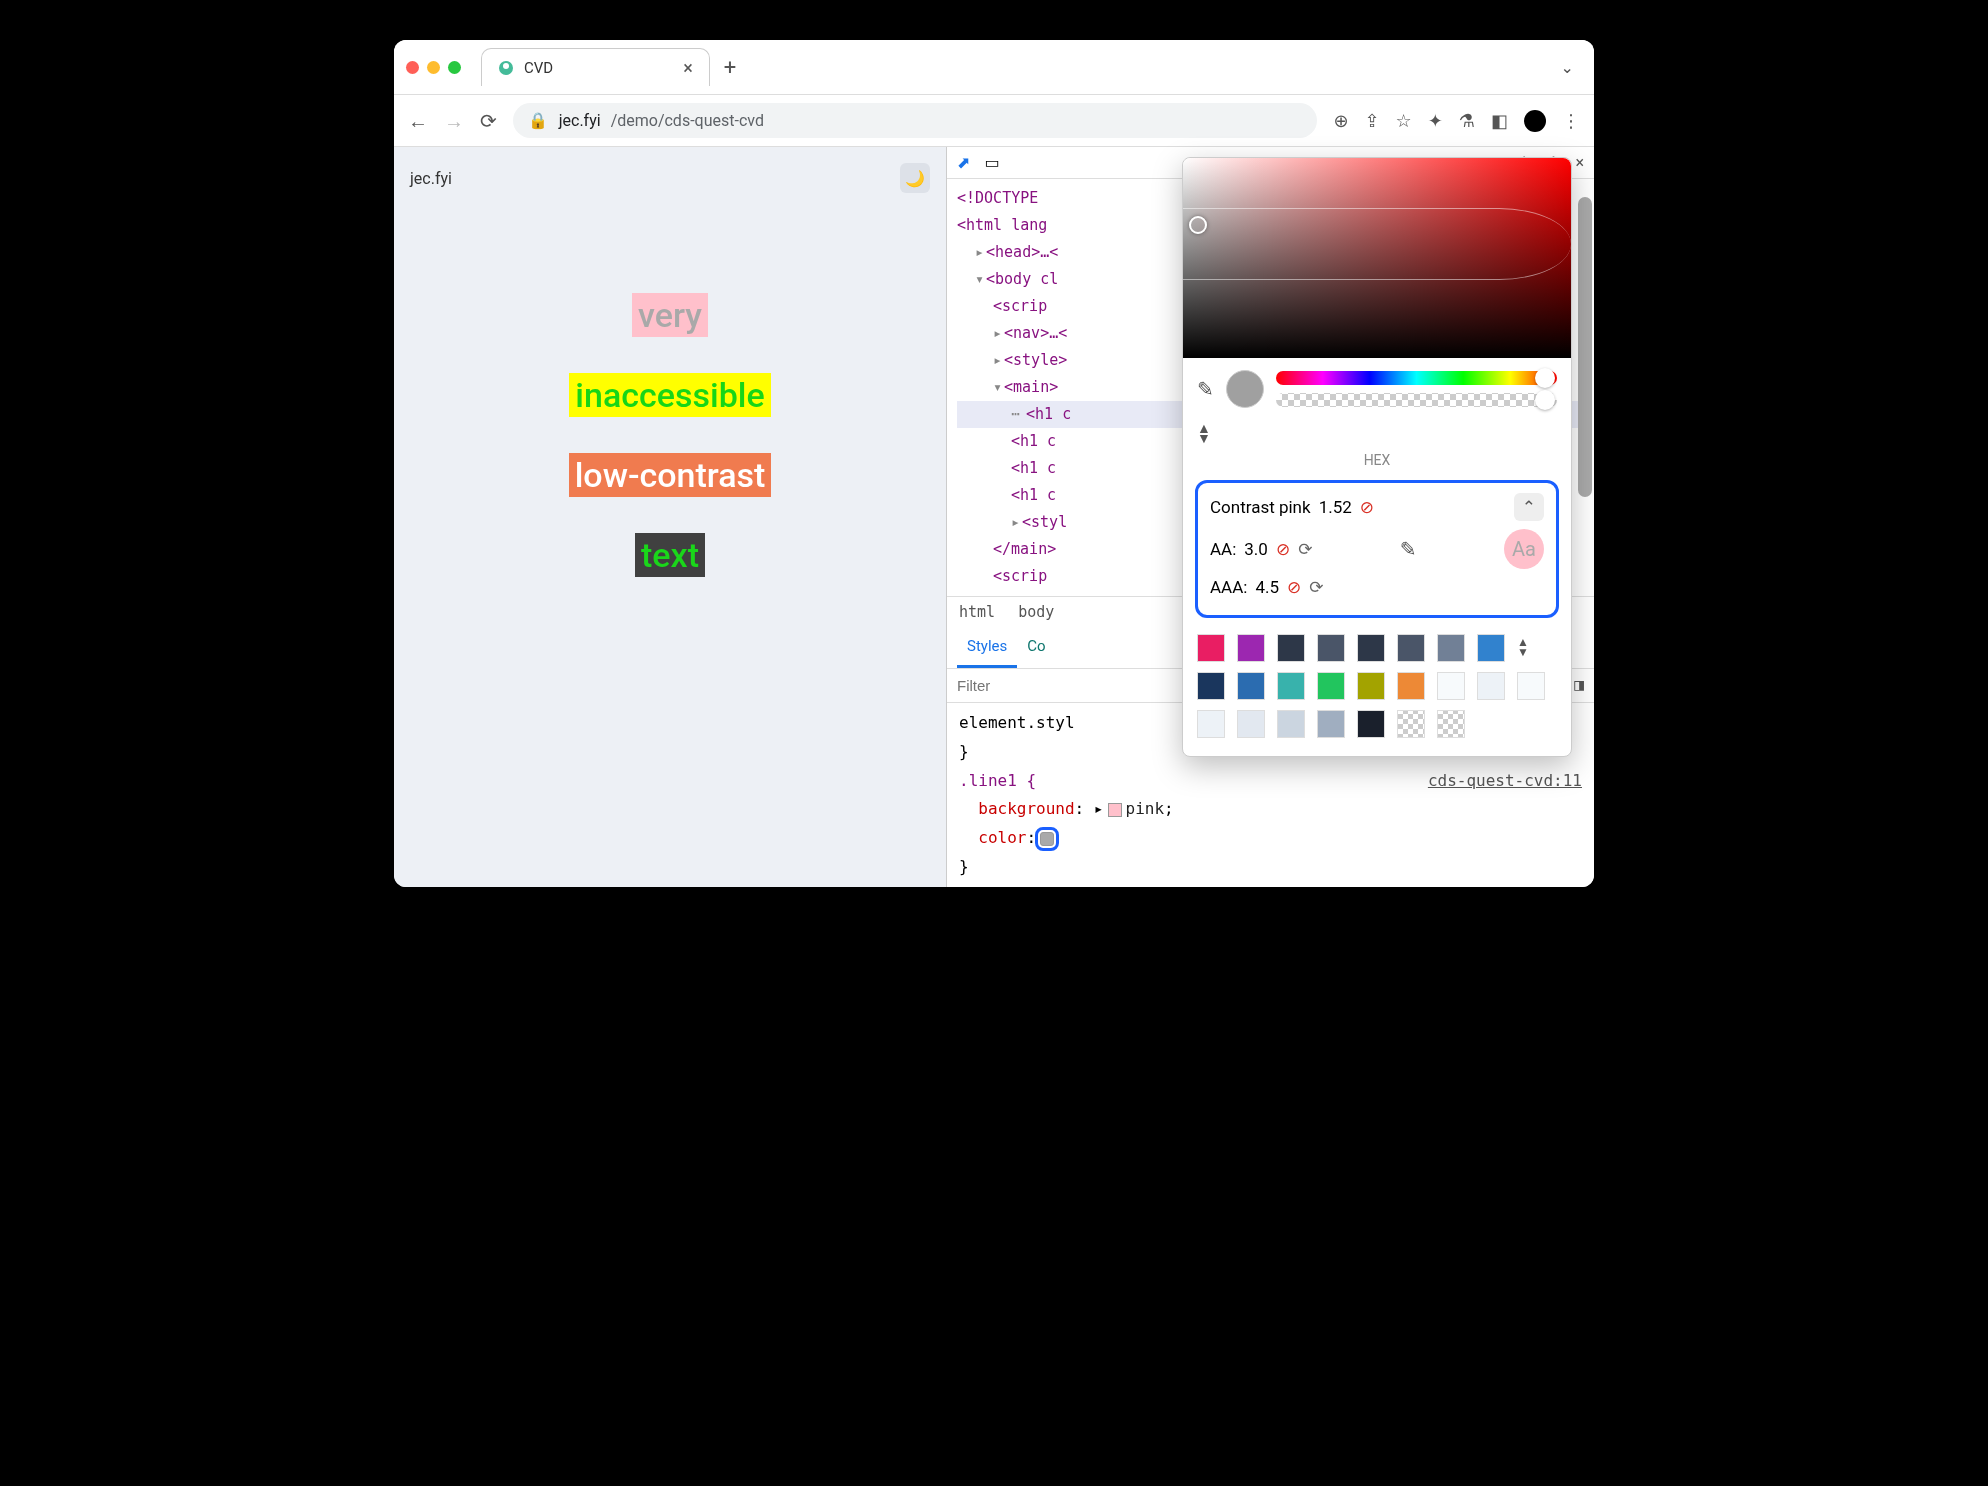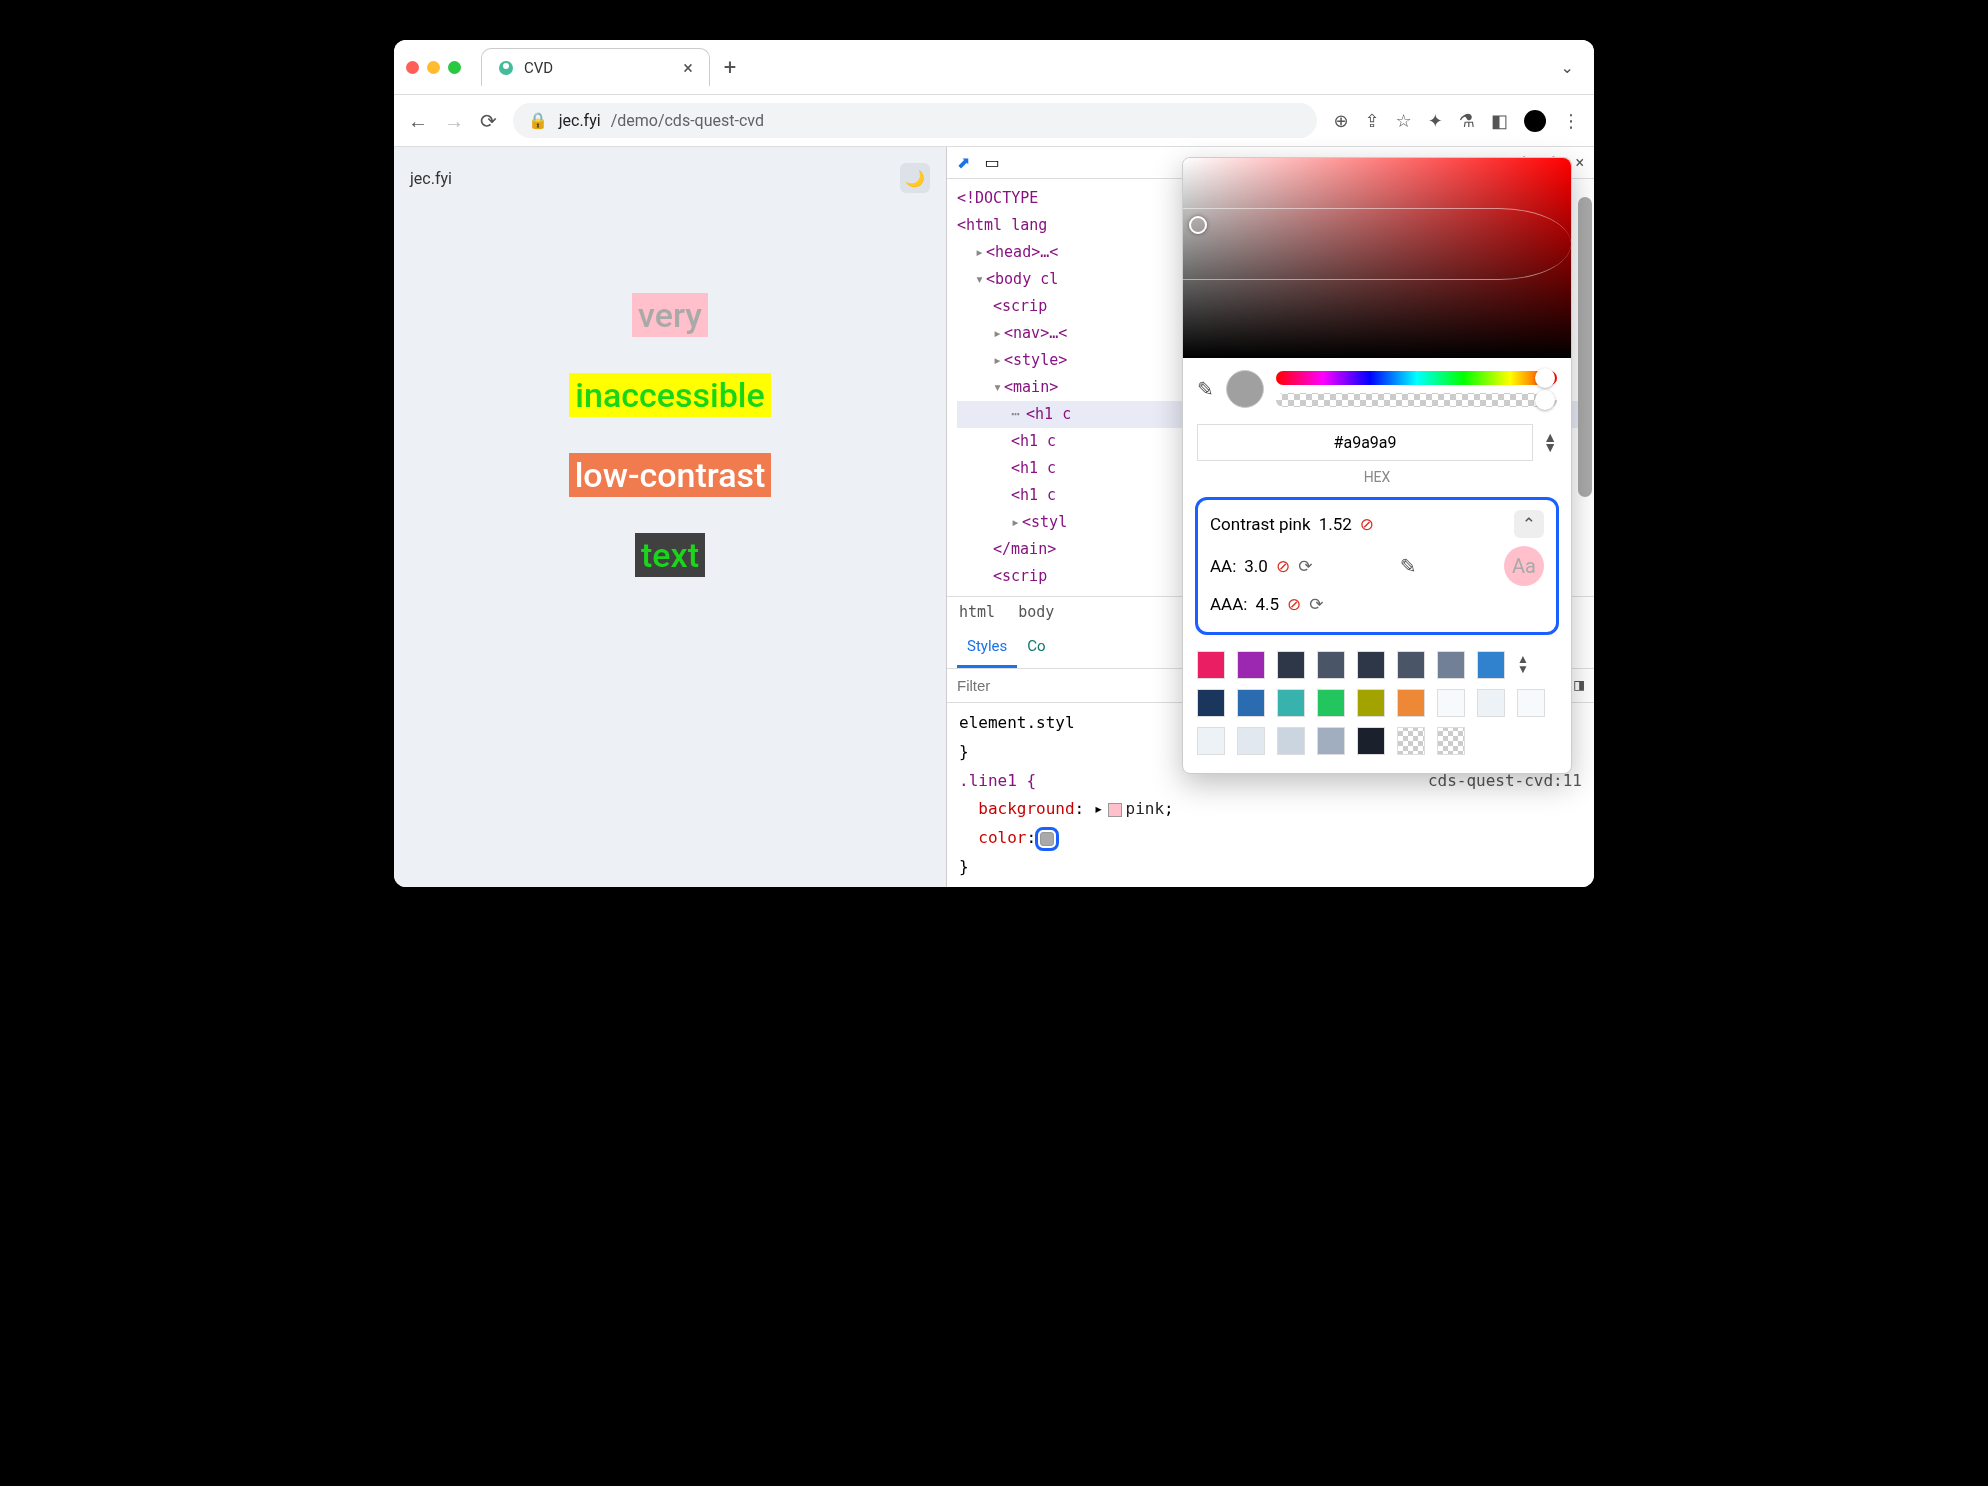--- a/index.html
+++ b/index.html
@@ -93,21 +93,21 @@
   .filter-row { display:flex; align-items:center; padding:6px 10px; border-bottom:1px solid #ddd; gap:10px;}
   .filter-row input { border:none; outline:none; font-size:15px; flex:1;}
   .filter-row .icons { margin-left:auto; display:flex; gap:14px; color:#555; font-family:Menlo,monospace;}
   .css-pane { font-family:Menlo,monospace; font-size:16px; padding: 6px 12px; line-height:1.8;}
   .css-pane .sel { color:#881280;}
   .css-pane .prop { color:#c80000;}
   .css-pane .val { color:#222;}
   .css-pane .swatch { display:inline-block;width:14px;height:14px;border:1px solid #999; vertical-align:middle; margin:0 4px;}
   .css-pane .swatch.pink{background:pink;}
   .css-pane .swatch.gray{background:#a9a9a9; outline:3px solid #1a5fff; outline-offset:2px; border-radius:3px;}
-  .css-pane .link { color:#555; float:right;}
+  .css-pane .link { color:#555; text-decoration:underline; float:right;}
   
   .picker {
     position:absolute; top: 10px; right: 22px; width: 390px;
     background:#fff; border:1px solid #ccc; border-radius: 8px;
     box-shadow: 0 10px 30px rgba(0,0,0,0.25);
     padding-bottom: 10px;
   }
   .picker .spectrum {
     height: 200px; border-radius: 8px 8px 0 0;
     background:
@@ -283,21 +283,20 @@
           <div class="sliders">
             <div class="hue">
                 <div class="slider-handle"></div>
               </div>
             <div class="alpha">
                 <div class="slider-handle"></div>
               </div>
           </div>
         </div>
         <div class="hexrow">
-          <input value="#a9a9a9" style="">
           <div class="stepper">▲<br>▼</div>
         </div>
         <div class="hexlabel">HEX</div>
 
         <div class="contrast-box">
           <div class="cr-row">
             <span>Contrast pink</span>
             <span>1.52</span>
             <span class="no-icon">⊘</span>
             <span class="collapse">⌃</span>

